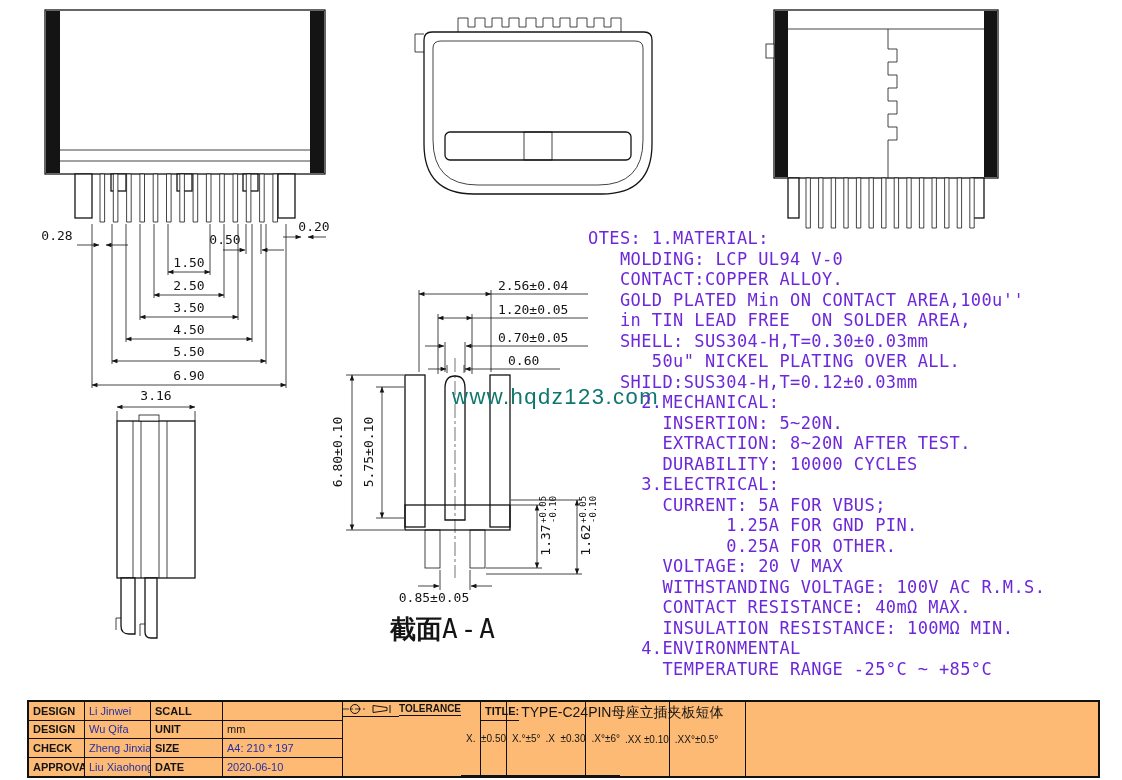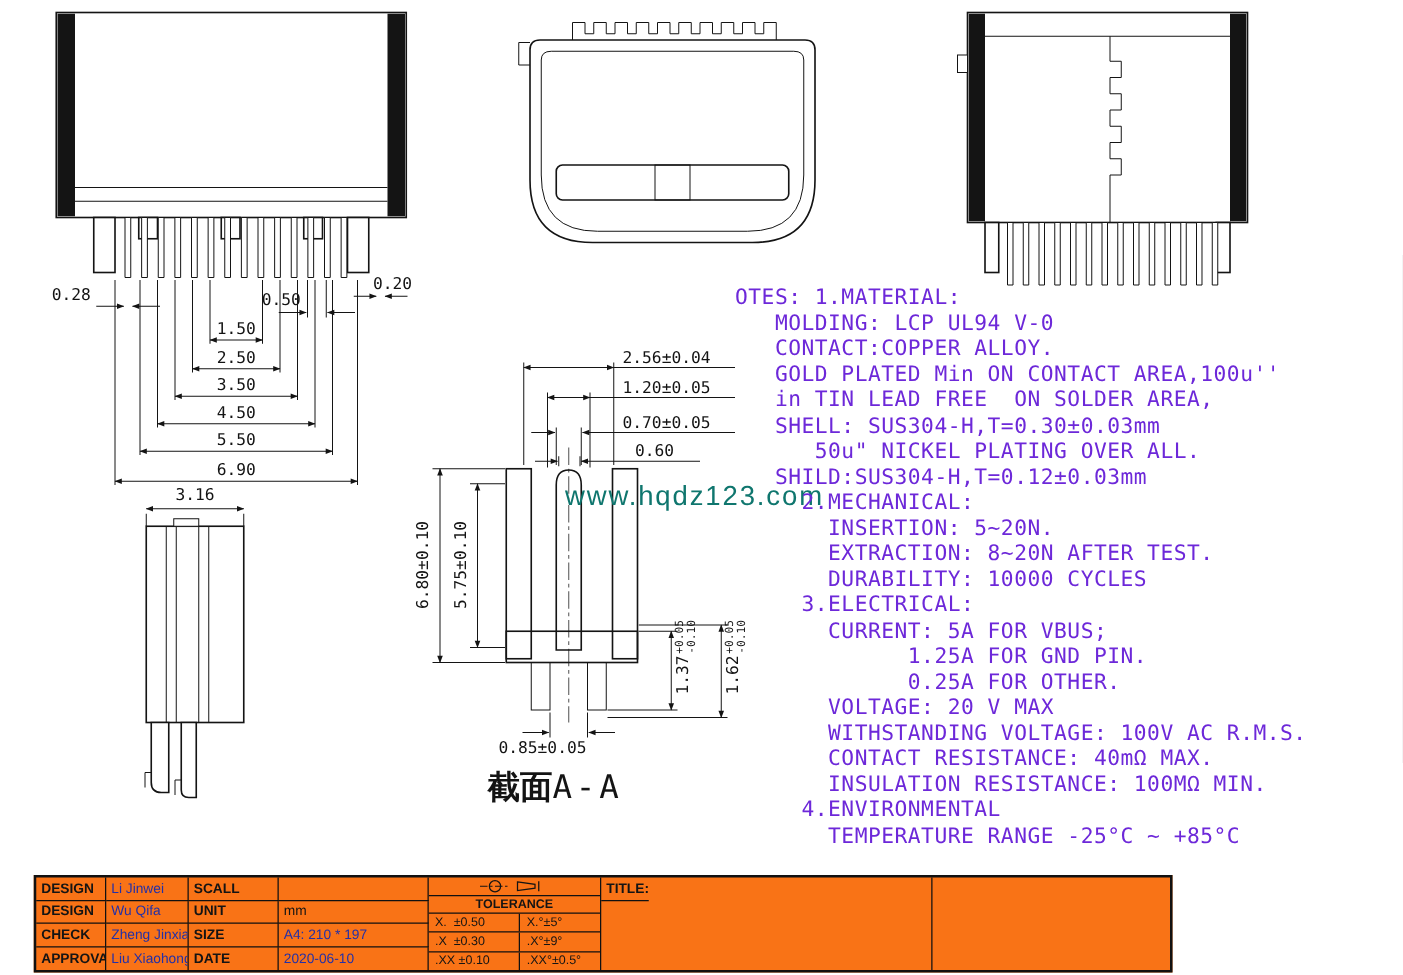--- a/index.html
+++ b/index.html
@@ -17,32 +17,32 @@
 
   .notes{position:absolute;left:588px;top:228px;white-space:pre;
          font:17px/20.5px "DejaVu Sans Mono",monospace;letter-spacing:.4px;color:#6d28d9}
   .watermark{position:absolute;left:452px;top:384px;font:22px "Liberation Sans",sans-serif;
          color:#0f766e;letter-spacing:1.5px}
   .section-label{position:absolute;left:390px;top:612px;font-size:26px;white-space:nowrap}
   .section-label .cn{font-weight:bold;font-family:"Liberation Sans",sans-serif}
   .section-label .en{font-family:"DejaVu Sans Mono",monospace;letter-spacing:3px;}
 
   
-  .titleblock{position:absolute;left:27px;top:700px;width:911px;height:78px;
+  .titleblock{position:absolute;left:27px;top:700px;width:1073px;height:78px;
       display:grid;grid-template-columns:56px 66px 72px 120px 138px 265px 1fr;
-      grid-template-rows:repeat(4,1fr);border:2px solid #111;background:#f97316;font-size:11px}
+      grid-template-rows:repeat(4,1fr);border:2px solid #111;background:#fdba74;font-size:11px}
   .tb-c{border-right:1px solid #111;border-bottom:1px solid #111;display:flex;
       align-items:center;padding:0 4px;overflow:hidden;white-space:nowrap}
   .row4{border-bottom:none}
   .lab{font-weight:bold}
   .blue{color:#2330a8}
   .c1{grid-column:1}.c2{grid-column:2}.c3{grid-column:3}.c4{grid-column:4}
   .r1{grid-row:1}.r2{grid-row:2}.r3{grid-row:3}.r4{grid-row:4}
 
-  .tb-tol{grid-column:5;grid-row:1/5;border-right:1px solid #111;display:flex;flex-direction:column}
+  .tb-tol{grid-column:5;grid-row:1/5;border-right:1px solid #111;display:flex;}
   .tol-sym{height:15px;border-bottom:1px solid #111;display:flex;align-items:center;justify-content:center}
   .tol-head{height:14px;border-bottom:1px solid #111;text-align:center;font-weight:bold;
       font-size:10px;line-height:13px}
   .tol-row{flex:1;display:flex;border-bottom:1px solid #111;font-size:10px}
   .tol-row:last-child{border-bottom:none}
   .tol-row span{flex:1;display:flex;align-items:center;padding-left:5px;white-space:pre}
   .tol-row span:first-child{border-right:1px solid #111;flex:1.15}
 
   .tb-title{grid-column:6;grid-row:1/5;border-right:1px solid #111;display:flex;flex-direction:row}
   .tb-title-top{height:39px;border-bottom:1px solid #111}
@@ -313,28 +313,29 @@
           <line x1="47" y1="2" x2="47" y2="10" stroke="#141414" stroke-width="1"></line>
         </svg>
       </div>
       <div class="tol-head">TOLERANCE</div>
       <div class="tol-row">
         <span>X.  ±0.50</span>
           <span>X.°±5°</span>
       </div>
       <div class="tol-row">
         <span>.X  ±0.30</span>
-          <span>.X°±9°</span>
+          <span>.X°±6°</span>
       </div>
       <div class="tol-row">
         <span>.XX ±0.10</span>
           <span>.XX°±0.5°</span>
       </div>
     </div>
 
     <div class="tb-title">
       <div class="tb-title-top"></div>
       <div class="tb-title-label">TITLE:</div>
+      <div class="tb-title-value">TYPE-C24PIN母座立插夹板短体</div>
     </div>
 
   </div>
 
 </div>
 
 </body></html>

